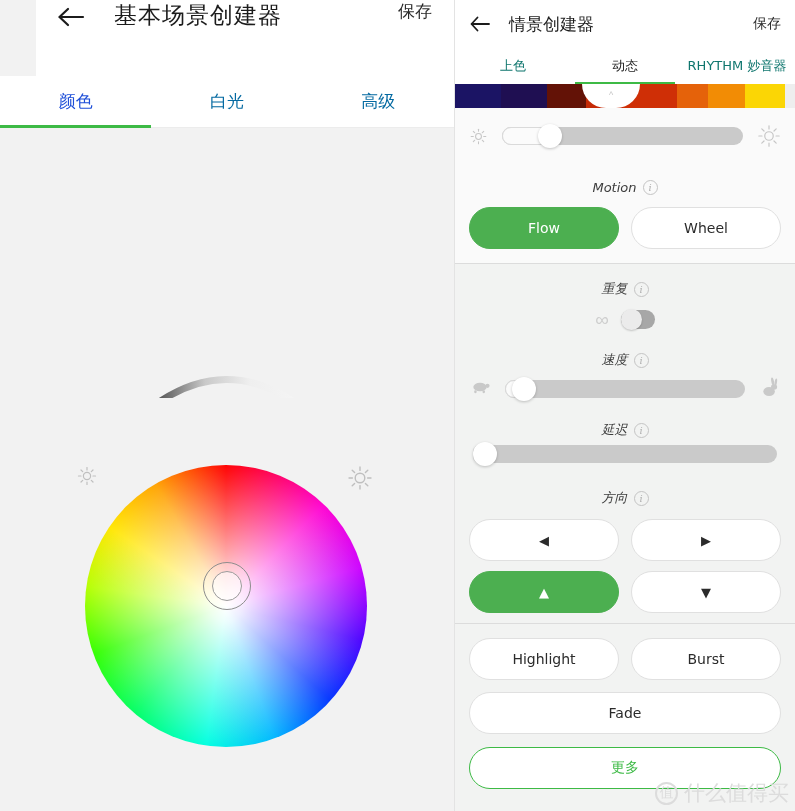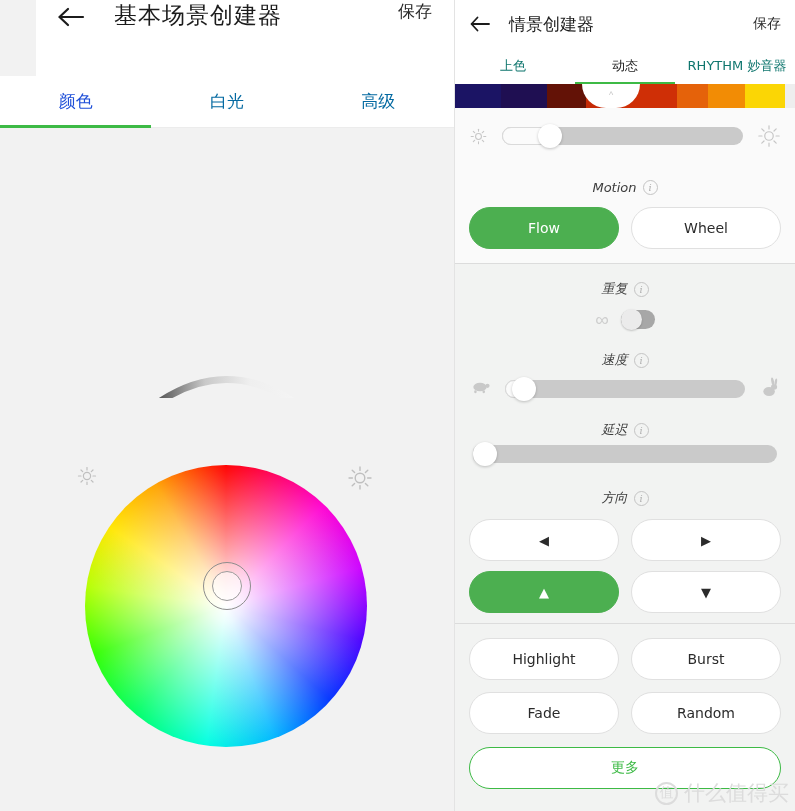--- a/index.html
+++ b/index.html
@@ -450,21 +450,20 @@
 
       <div class="divider"></div>
 
       <div class="sec">
         <div class="btn-row" style="padding-top:14px;padding-bottom:0;">
           <div class="pill">Highlight</div>
           <div class="pill">Burst</div>
         </div>
         <div class="btn-row" style="padding-top:12px;padding-bottom:0;">
           <div class="pill">Fade</div>
-          <div class="pill">Random</div>
         </div>
         <div class="btn-row" style="padding-top:13px;">
           <div class="pill outline-green">更多</div>
         </div>
       </div>
     </div>
 
     <div class="watermark">
       <span class="wm-circle">值</span>
       <span>什么值得买</span>

